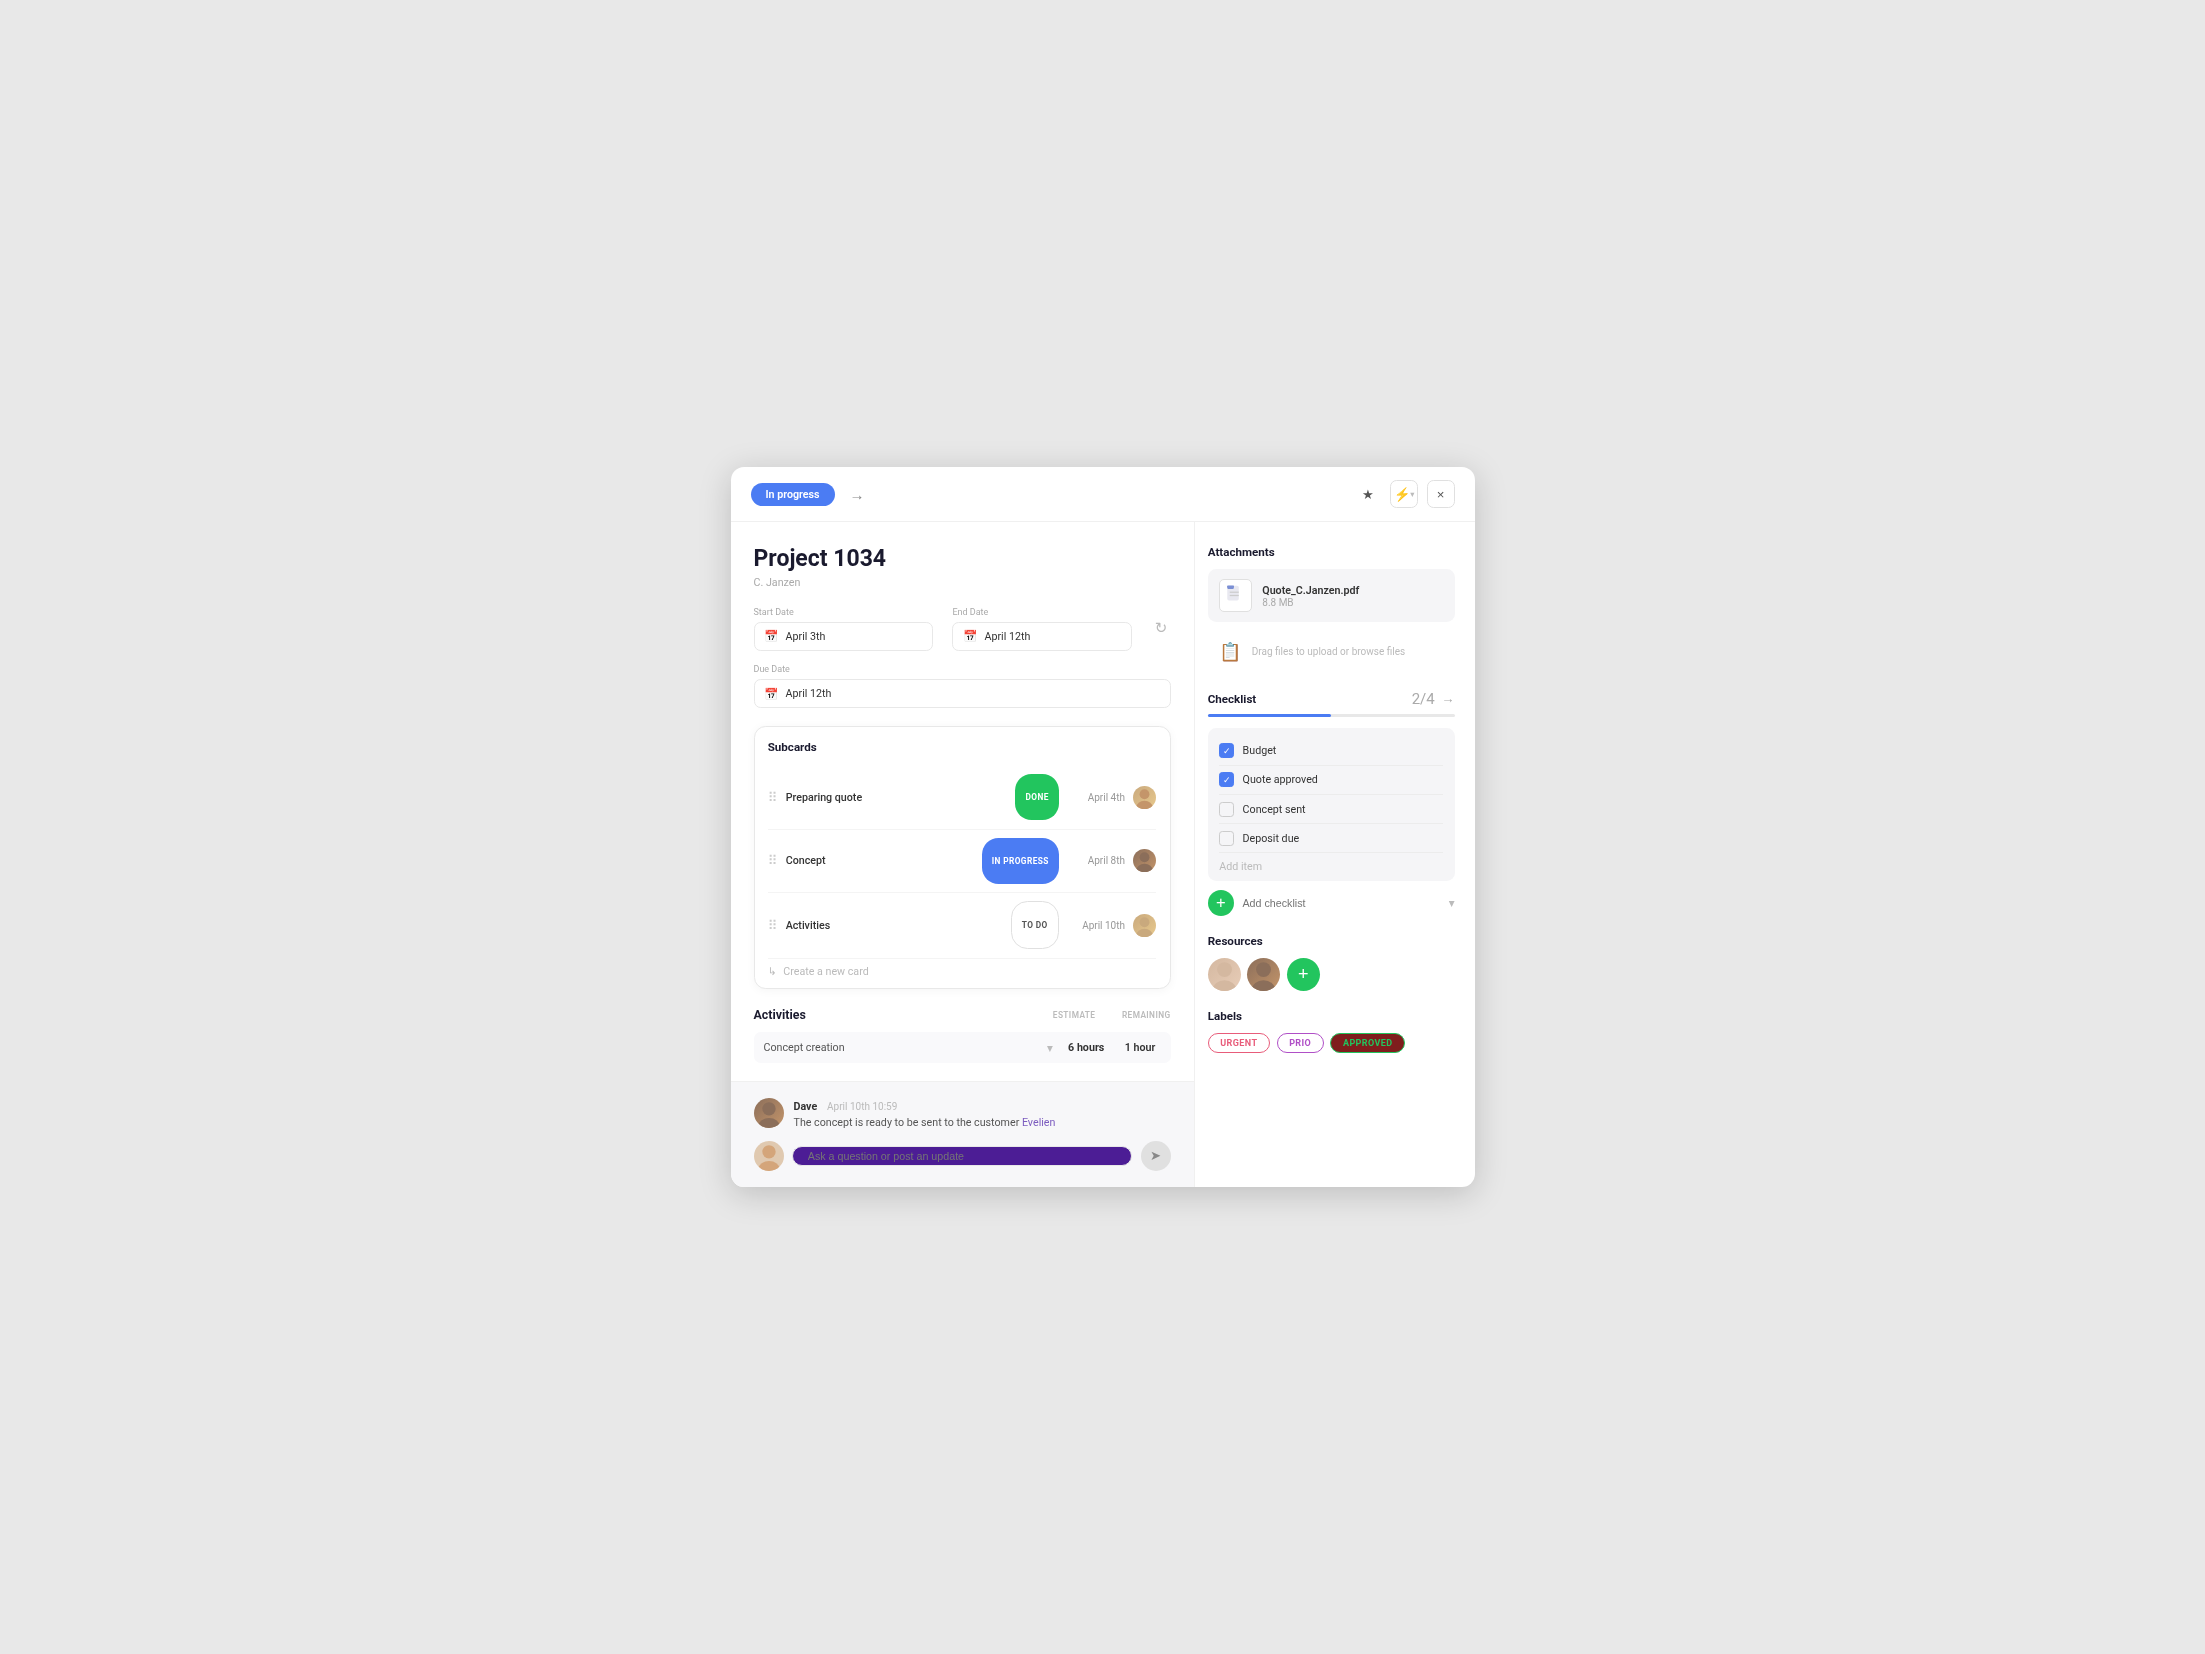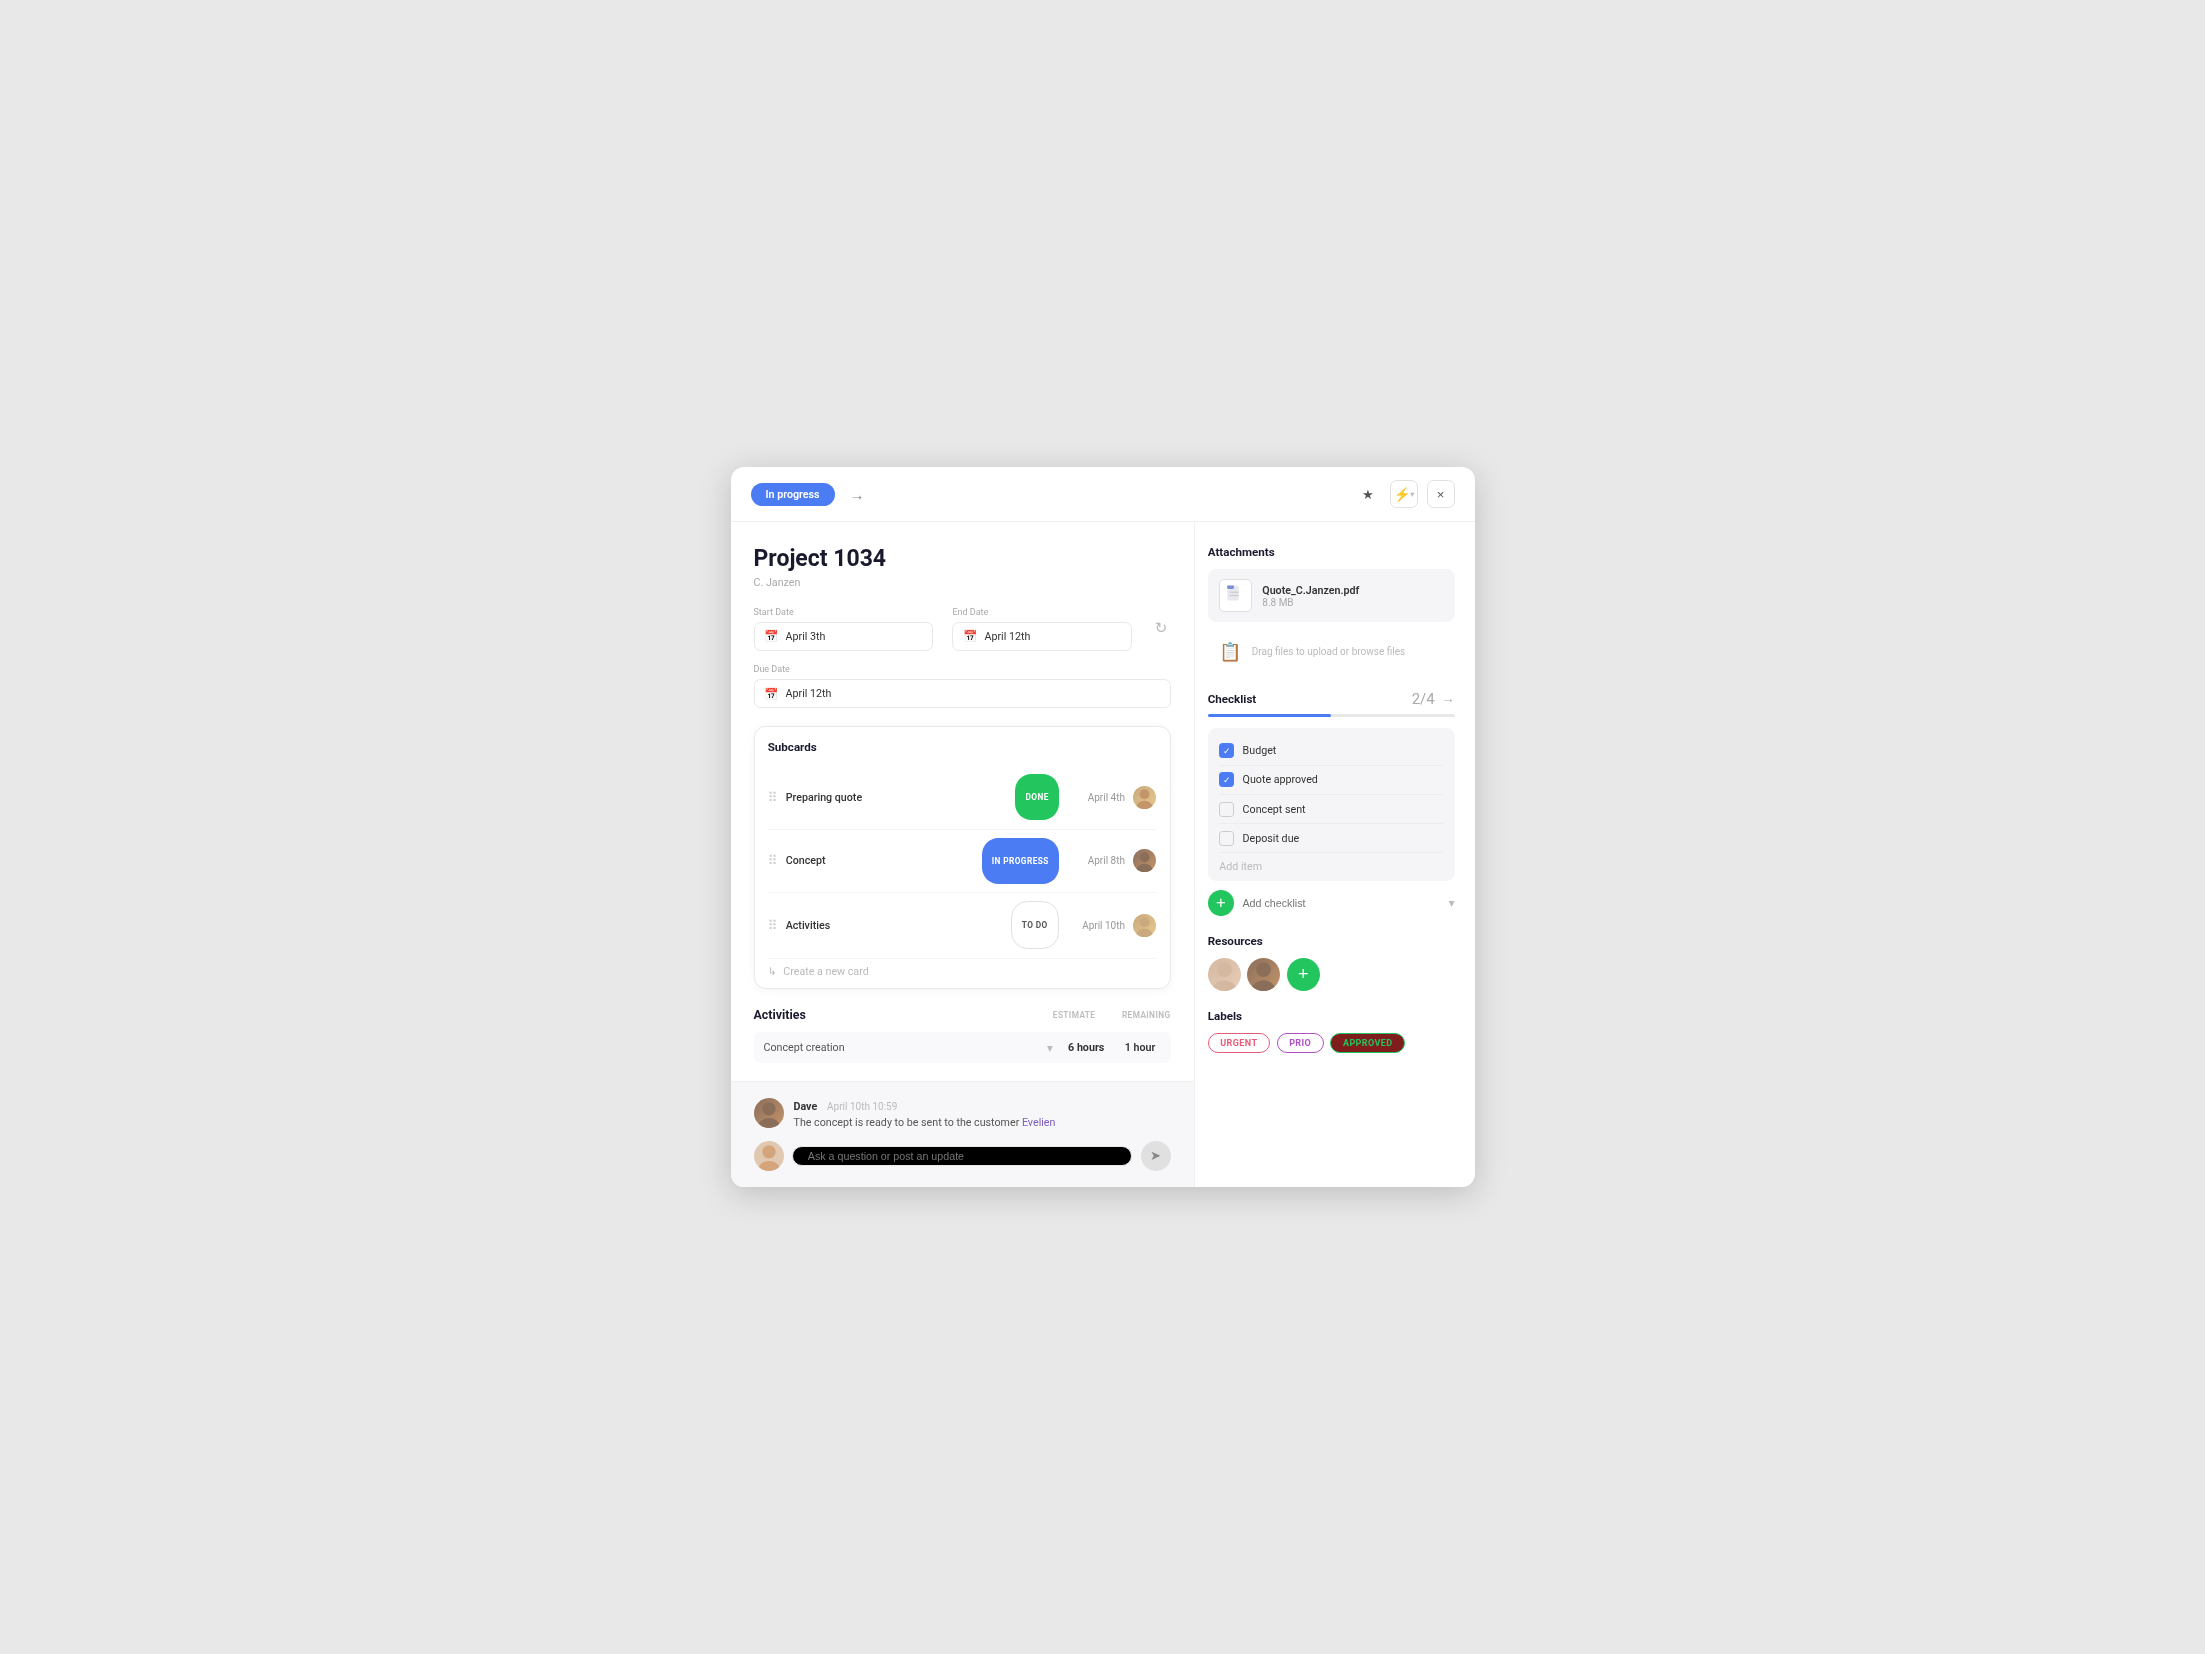--- a/index.html
+++ b/index.html
@@ -234,21 +234,21 @@
     .comment-input-avatar {
       width: 30px; height: 30px; border-radius: 50%; background: #e0c9b0; flex-shrink: 0; overflow: hidden;
     }
     .comment-input {
       flex: 1;
       border: 1.2px solid #e8e8e8;
       border-radius: 20px;
       padding: 3px 15px;
       font-size: 10.7px;
       color: #aaa;
-      background: #000000;
+      background: #4c1d95;
       outline: none;
     }
     .send-btn {
       background: #e0e0e0;
       border: none;
       border-radius: 50%;
       width: 30px;
       height: 30px;
       display: flex;
       align-items: center;

